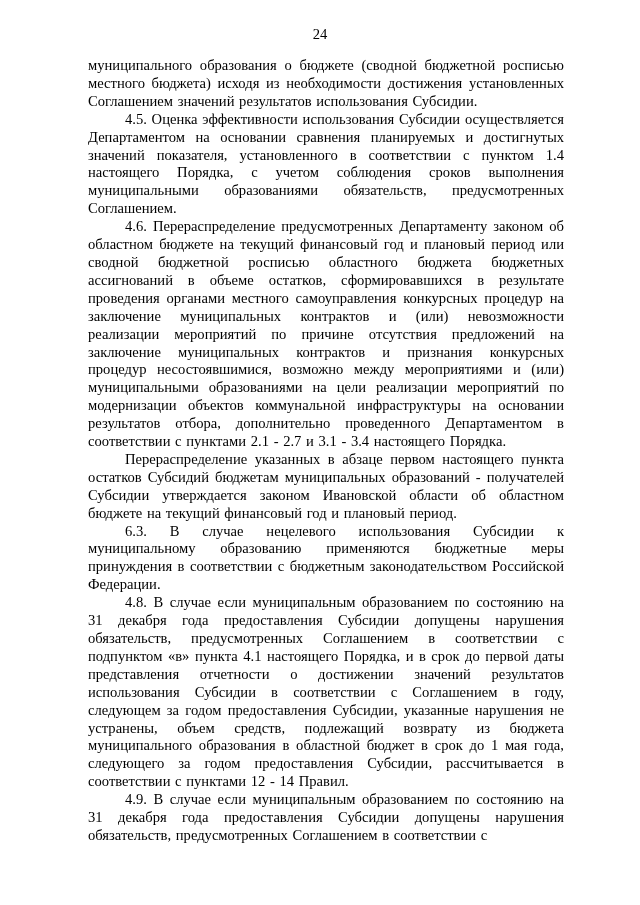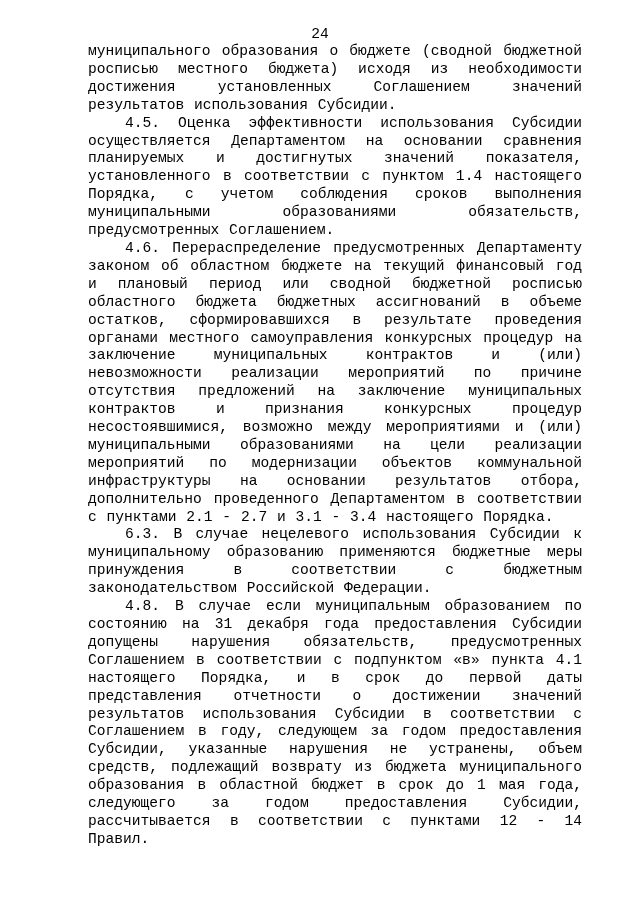--- a/index.html
+++ b/index.html
@@ -6,32 +6,33 @@
     margin: 0;
     padding: 0;
     background: #ffffff;
   }
   .page {
     position: relative;
     width: 640px;
     height: 905px;
     background: #ffffff;
     color: #000000;
-    font-family: Liberation Mono, monospace;
+    font-family: Liberation Serif, serif;
     overflow: hidden;
     box-sizing: border-box;
   }
   .page-number {
     text-align: center;
     padding-top: 26px;
     font-size: 14.6px;
     line-height: 17px;
   }
   .content {
-    padding: 0 58px 0 88px;
+    margin-top: 14px;
+    padding: 0 76px 0 88px;
     font-size: 14.6px;
     line-height: 17.9px;
     text-align: justify;
     word-spacing: 1px;
   }
   .content p {
     margin: 0;
     padding: 0;
   }
   .content p.indent {
@@ -41,16 +42,18 @@
 </head>
 <body>
 
 <div class="page">
   <div class="page-number">24</div>
 
   <div class="content">
     <p>муниципального образования о бюджете (сводной бюджетной росписью местного бюджета) исходя из необходимости достижения установленных Соглашением значений результатов использования Субсидии.</p>
     <p class="indent">4.5. Оценка эффективности использования Субсидии осуществляется Департаментом на основании сравнения планируемых и достигнутых значений показателя, установленного в соответствии с пунктом 1.4 настоящего Порядка, с учетом соблюдения сроков выполнения муниципальными образованиями обязательств, предусмотренных Соглашением.</p>
     <p class="indent">4.6. Перераспределение предусмотренных Департаменту законом об областном бюджете на текущий финансовый год и плановый период или сводной бюджетной росписью областного бюджета бюджетных ассигнований в объеме остатков, сформировавшихся в результате проведения органами местного самоуправления конкурсных процедур на заключение муниципальных контрактов и (или) невозможности реализации мероприятий по причине отсутствия предложений на заключение муниципальных контрактов и признания конкурсных процедур несостоявшимися, возможно между мероприятиями и (или) муниципальными образованиями на цели реализации мероприятий по модернизации объектов коммунальной инфраструктуры на основании результатов отбора, дополнительно проведенного Департаментом в соответствии с пунктами 2.1 - 2.7 и 3.1 - 3.4 настоящего Порядка.</p>
+    <p class="indent">Перераспределение указанных в абзаце первом настоящего пункта остатков Субсидий бюджетам муниципальных образований - получателей Субсидии утверждается законом Ивановской области об областном бюджете на текущий финансовый год и плановый период.</p>
     <p class="indent">6.3. В случае нецелевого использования Субсидии к муниципальному образованию применяются бюджетные меры принуждения в соответствии с бюджетным законодательством Российской Федерации.</p>
     <p class="indent">4.8. В случае если муниципальным образованием по состоянию на 31 декабря года предоставления Субсидии допущены нарушения обязательств, предусмотренных Соглашением в соответствии с подпунктом «в» пункта 4.1 настоящего Порядка, и в срок до первой даты представления отчетности о достижении значений результатов использования Субсидии в соответствии с Соглашением в году, следующем за годом предоставления Субсидии, указанные нарушения не устранены, объем средств, подлежащий возврату из бюджета муниципального образования в областной бюджет в срок до 1 мая года, следующего за годом предоставления Субсидии, рассчитывается в соответствии с пунктами 12 - 14 Правил.</p>
+    <p class="indent">4.9. В случае если муниципальным образованием по состоянию на 31 декабря года предоставления Субсидии допущены нарушения обязательств, предусмотренных Соглашением в соответствии с</p>
   </div>
 </div>
 
 </body></html>

